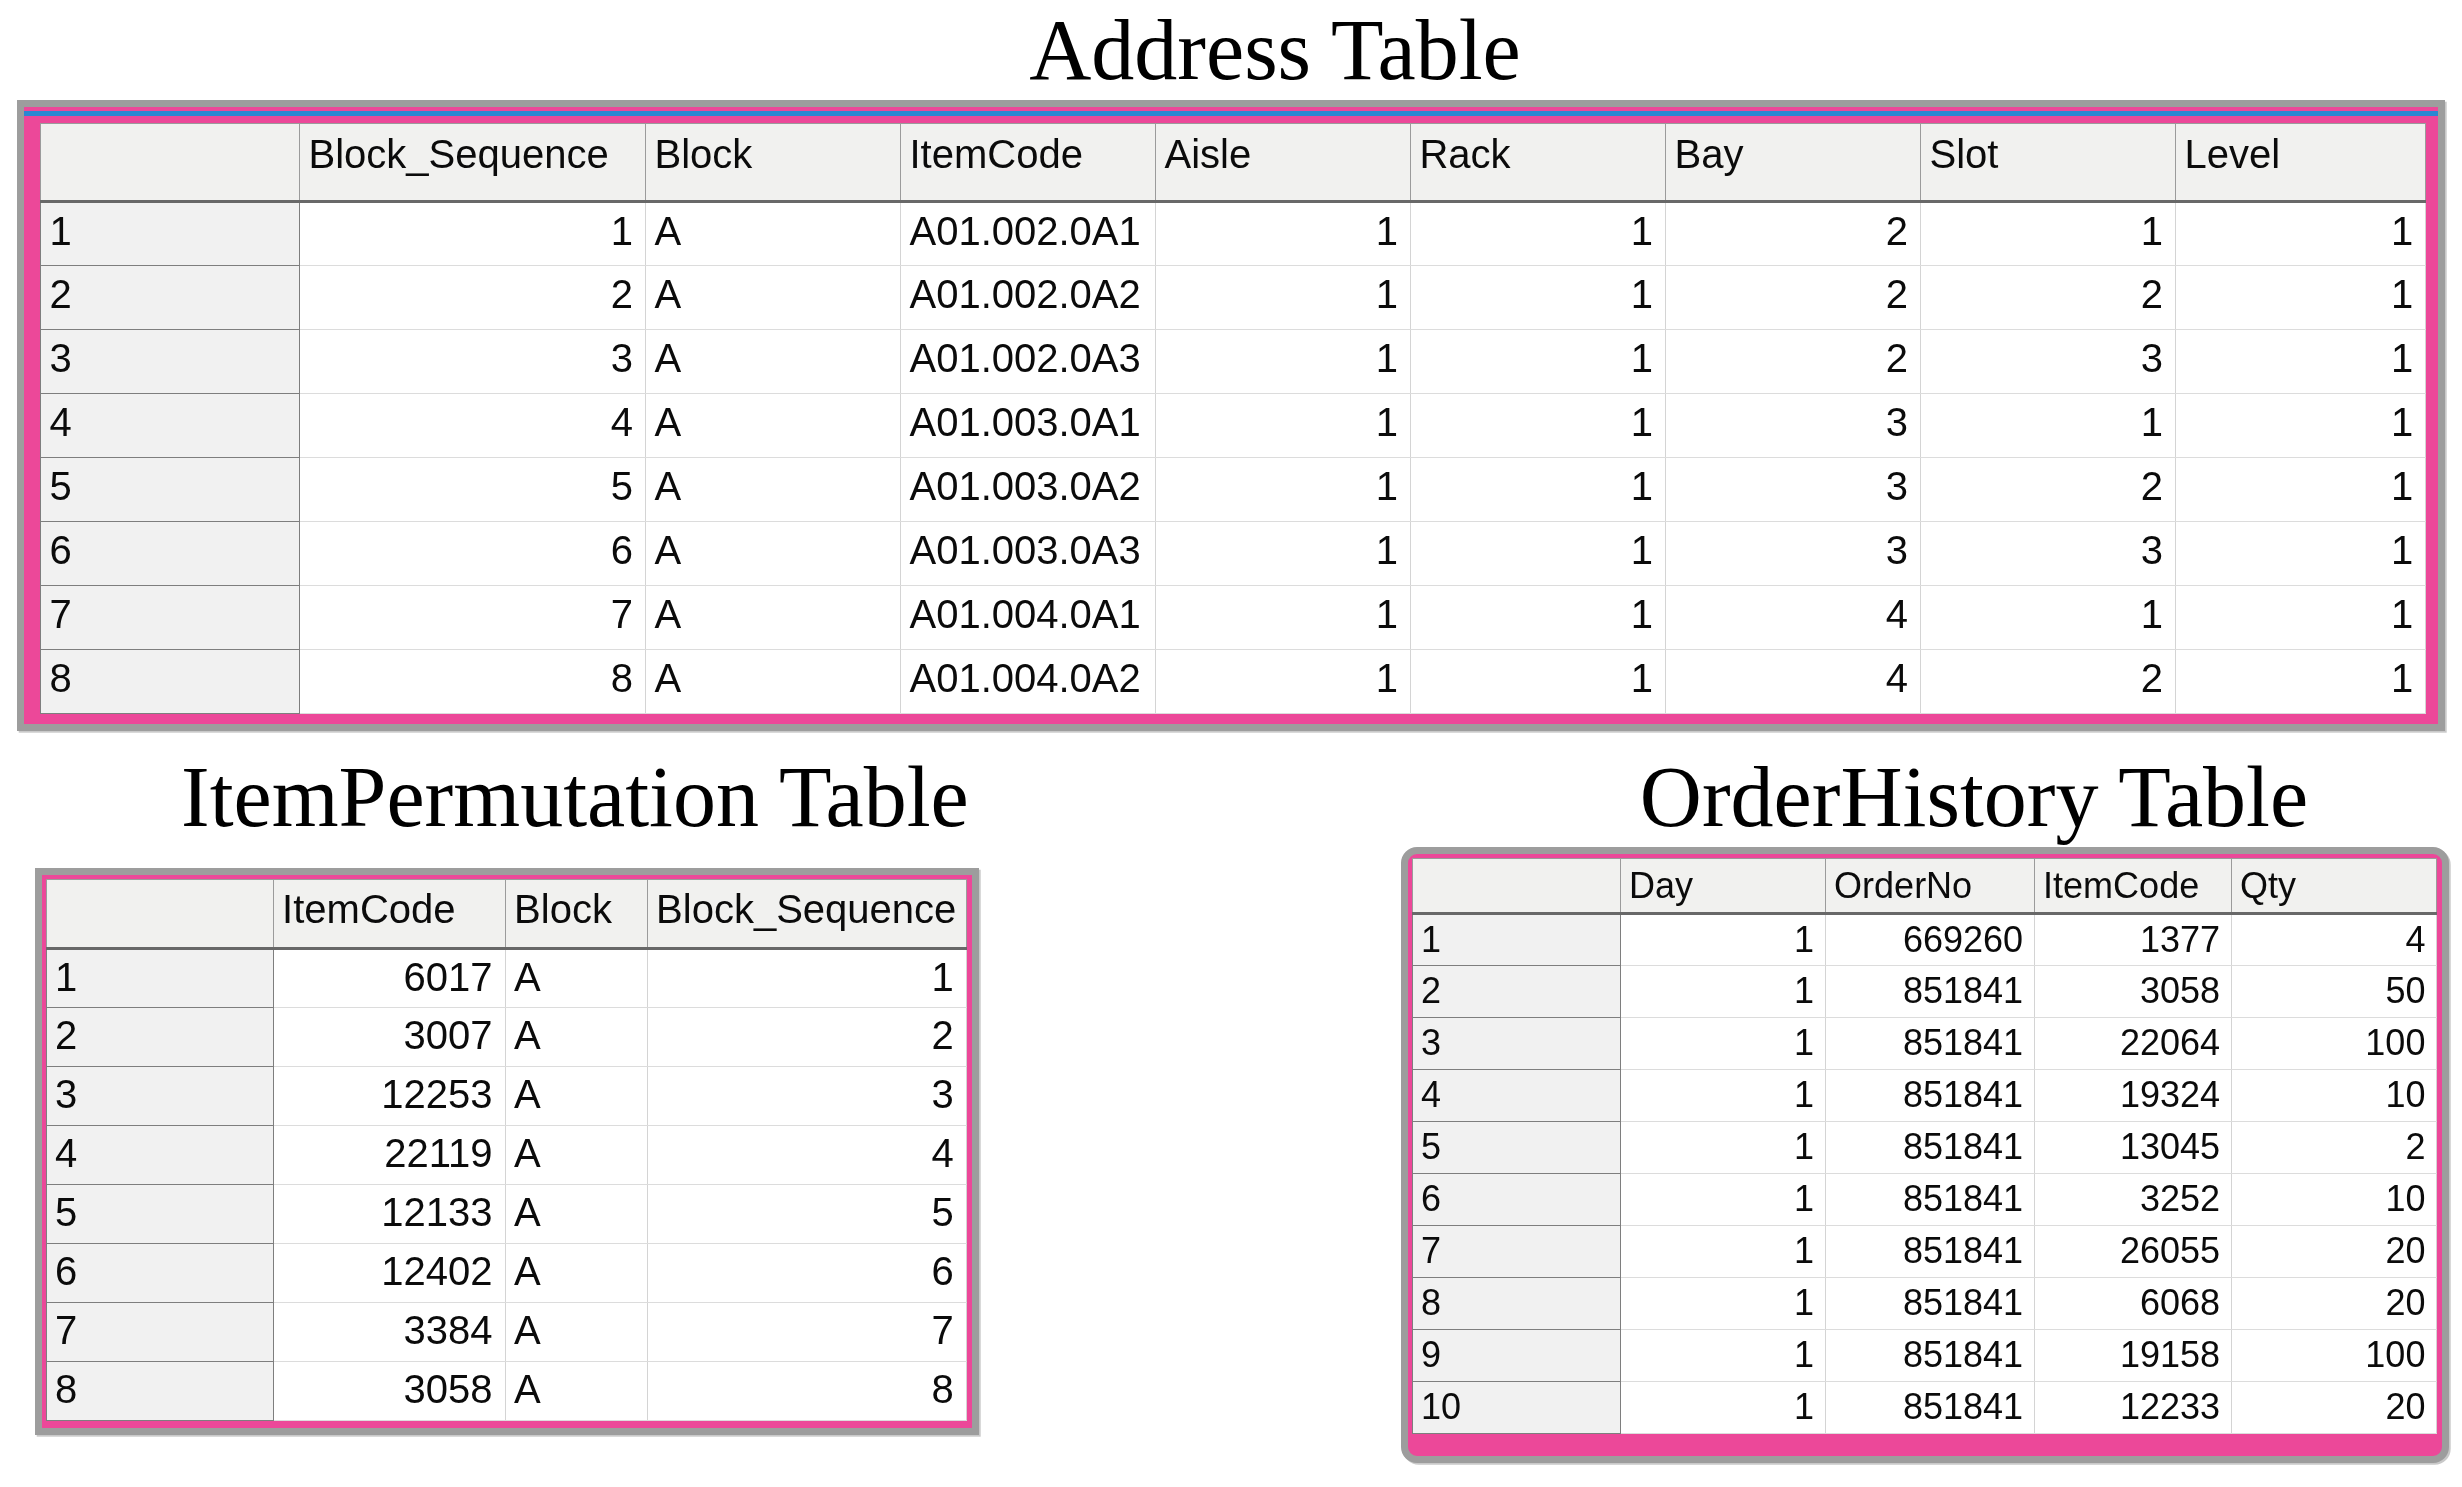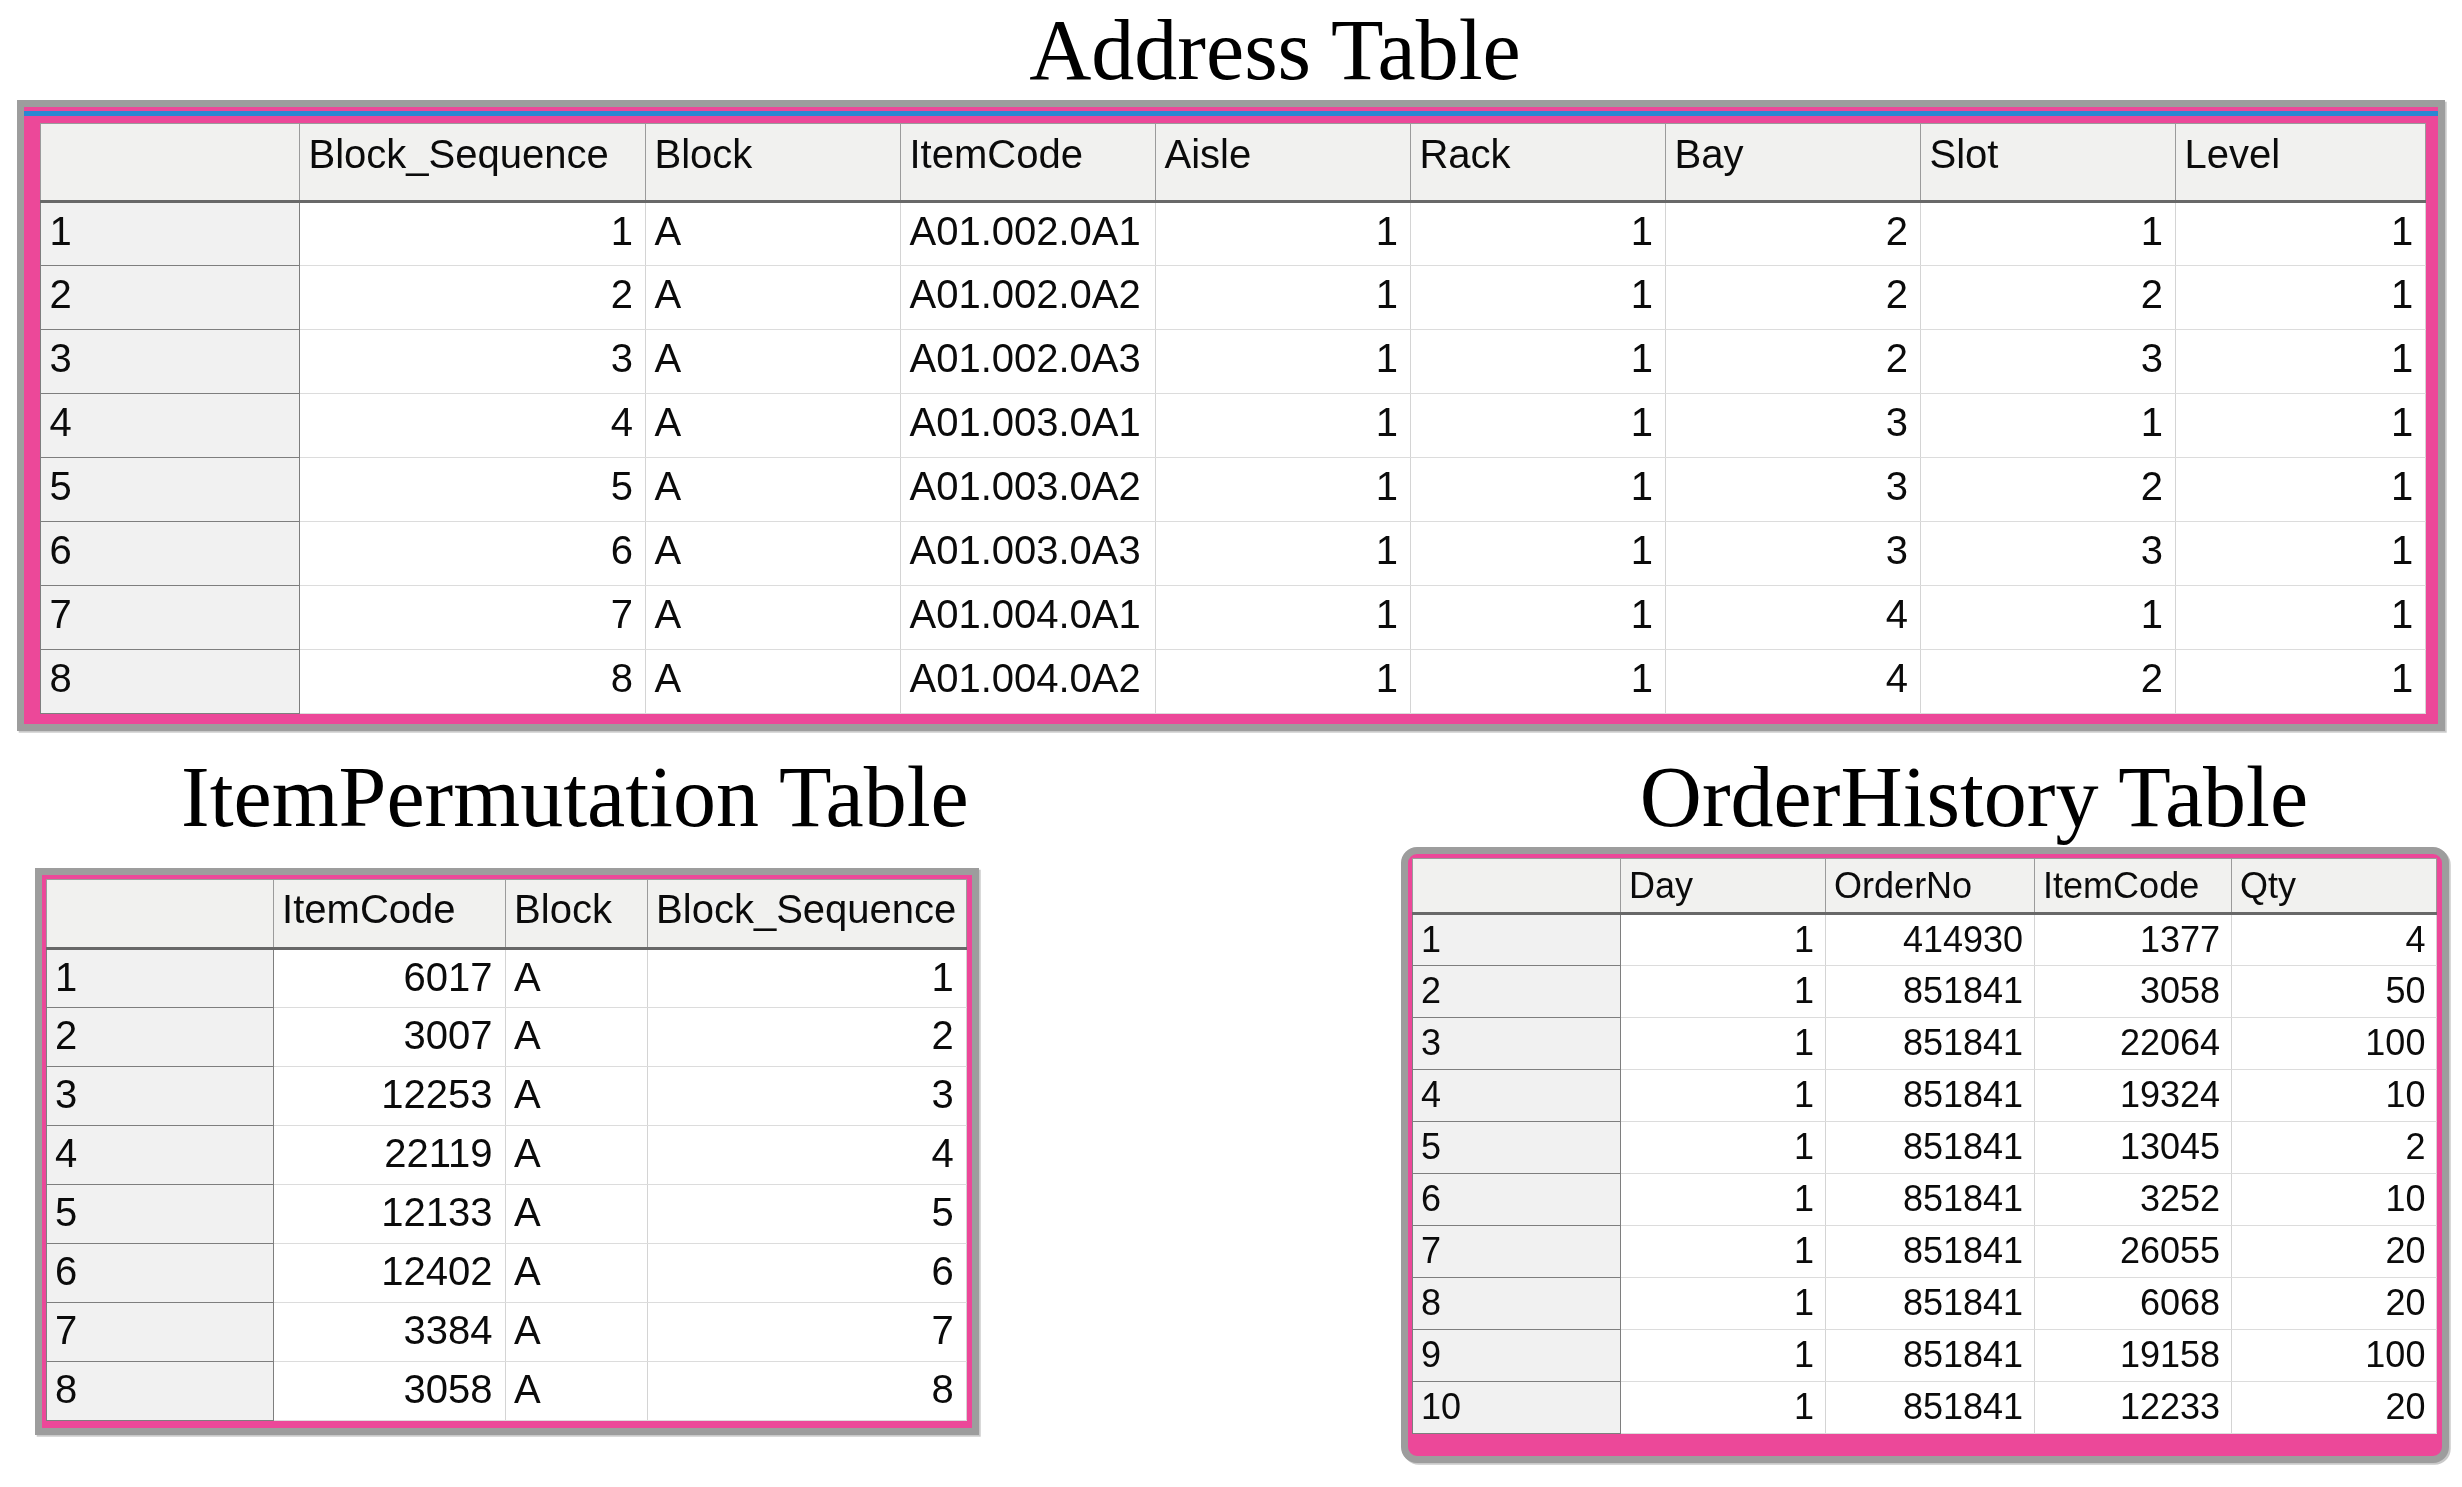--- a/index.html
+++ b/index.html
@@ -309,21 +309,21 @@
             <th>Day</th>
             <th>OrderNo</th>
             <th>ItemCode</th>
             <th>Qty</th>
           </tr>
         </thead>
         <tbody>
           <tr>
             <td class="rowhdr">1</td>
             <td class="data">1</td>
-            <td class="data">414930</td>
+            <td class="data">669260</td>
             <td class="data">1377</td>
             <td class="data">4</td>
           </tr>
           <tr>
             <td class="rowhdr">2</td>
             <td class="data">1</td>
             <td class="data">851841</td>
             <td class="data">3058</td>
             <td class="data">50</td>
           </tr>

